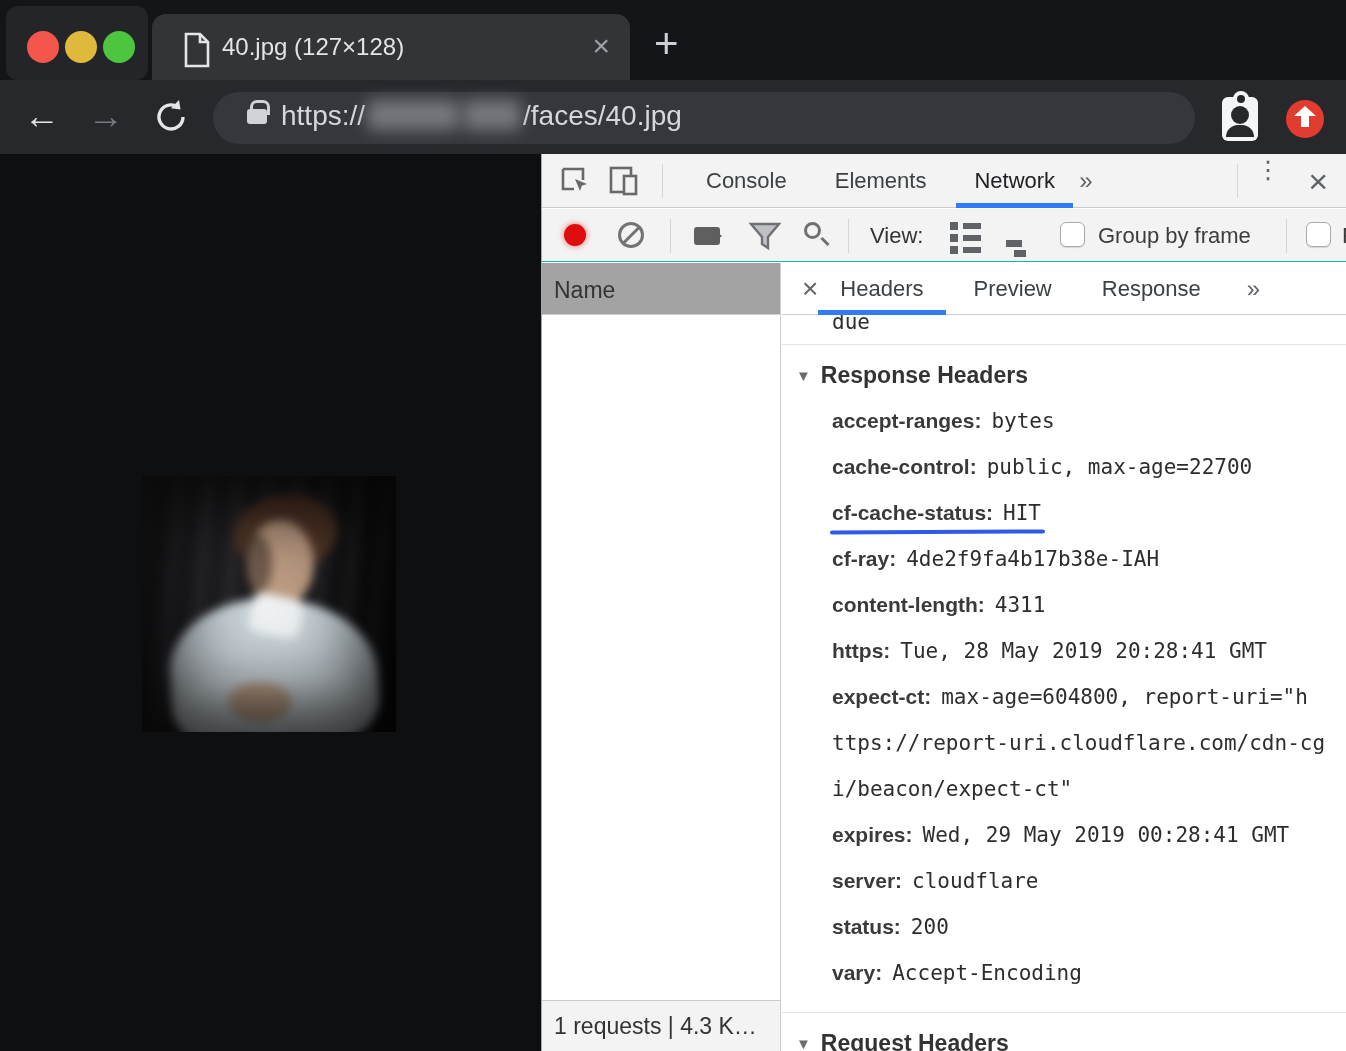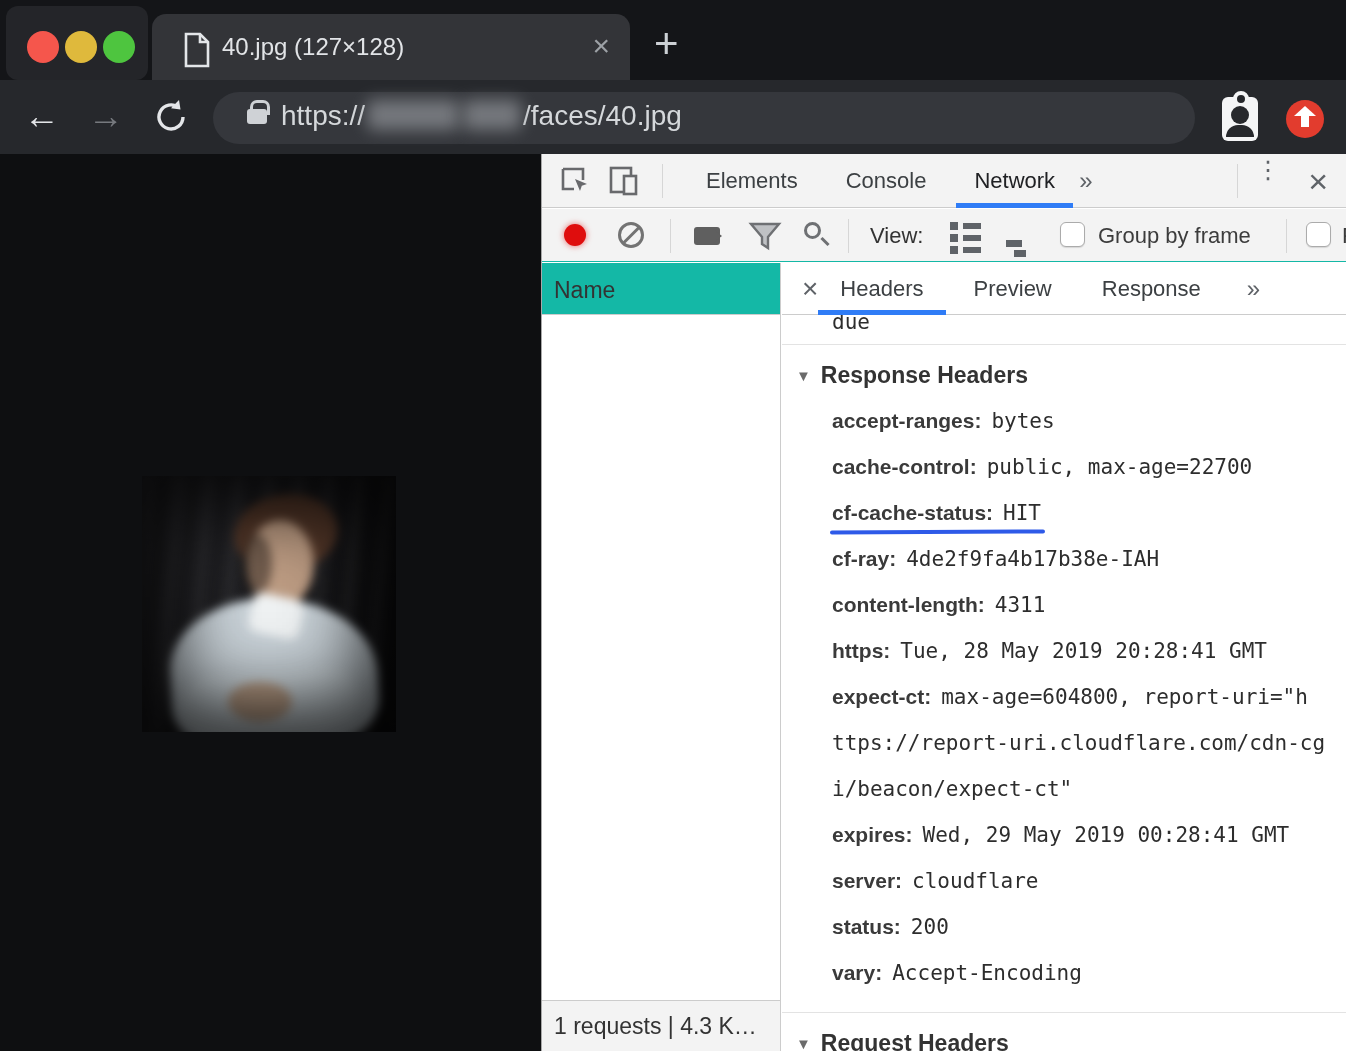--- a/index.html
+++ b/index.html
@@ -113,21 +113,21 @@
               border:1px solid #ababab; border-radius:6px; box-shadow:0 1px 1px rgba(0,0,0,.12); }
   #cb-group { left:518px; }
   #group-label { position:absolute; left:556px; top:14px; font-size:22px; color:#3c3c3c; white-space:nowrap; }
   #cb-preserve { left:764px; }
   #preserve-label { position:absolute; left:800px; top:14px; font-size:22px; color:#3c3c3c; white-space:nowrap; }
 
   
   #panel-left { position:absolute; left:0; top:109px; width:239px; height:788px;
                 background:#fff; border-right:1px solid #ccc; }
   #name-header { height:52px; border-bottom:1px solid #ccc; font-size:23px; color:#333;
-                 padding:14px 0 0 12px; background:#14b8a6; }
+                 padding:14px 0 0 12px; background:#a3a3a3; }
   #req-row { height:42px; background:#3179f2; color:#fff; display:flex; align-items:center; }
   #req-doc-icon { width:22px; height:28px; background:#fdfdfd; border:1px solid #b9c6e8;
                   border-radius:2px; margin:0 12px 0 12px; position:relative; }
   #req-doc-icon::before { content:""; position:absolute; left:3px; top:5px; width:13px; height:3px;
                   background:#9aa3b5; box-shadow:0 6px 0 #9aa3b5, 0 12px 0 #9aa3b5; }
   #req-row .fname { font-size:23px; }
   #summary-bar { position:absolute; left:0; bottom:0; width:100%; height:51px; background:#f3f3f3;
                  border-top:1px solid #ccc; font-size:23px; color:#333; padding:12px 0 0 12px; white-space:nowrap; }
 
   
@@ -228,22 +228,22 @@
       </svg>
     </span>
     <span class="dt-icon-btn" style="left:66px;">
       <svg width="32" height="30" viewBox="0 0 32 30">
         <rect x="3" y="2" width="20" height="24" fill="none" stroke="#68696c" stroke-width="2.6"></rect>
         <rect x="16" y="10" width="12" height="18" fill="#f3f3f3" stroke="#68696c" stroke-width="2.6"></rect>
       </svg>
     </span>
     <span class="vdiv" style="left:120px;"></span>
     <div id="dt-main-tabs">
+      <span class="dt-tab">Console</span>
       <span class="dt-tab">Elements</span>
-      <span class="dt-tab">Console</span>
       <span class="dt-tab active">Network</span>
       <span class="chev">»</span>
     </div>
     <span class="vdiv" style="right:108px;"></span>
     <span id="dt-menu-dots">⋮</span>
     <span id="dt-close">×</span>
   </div>
 
   <div id="dt-toolbar">
     <span id="record-btn"></span>

